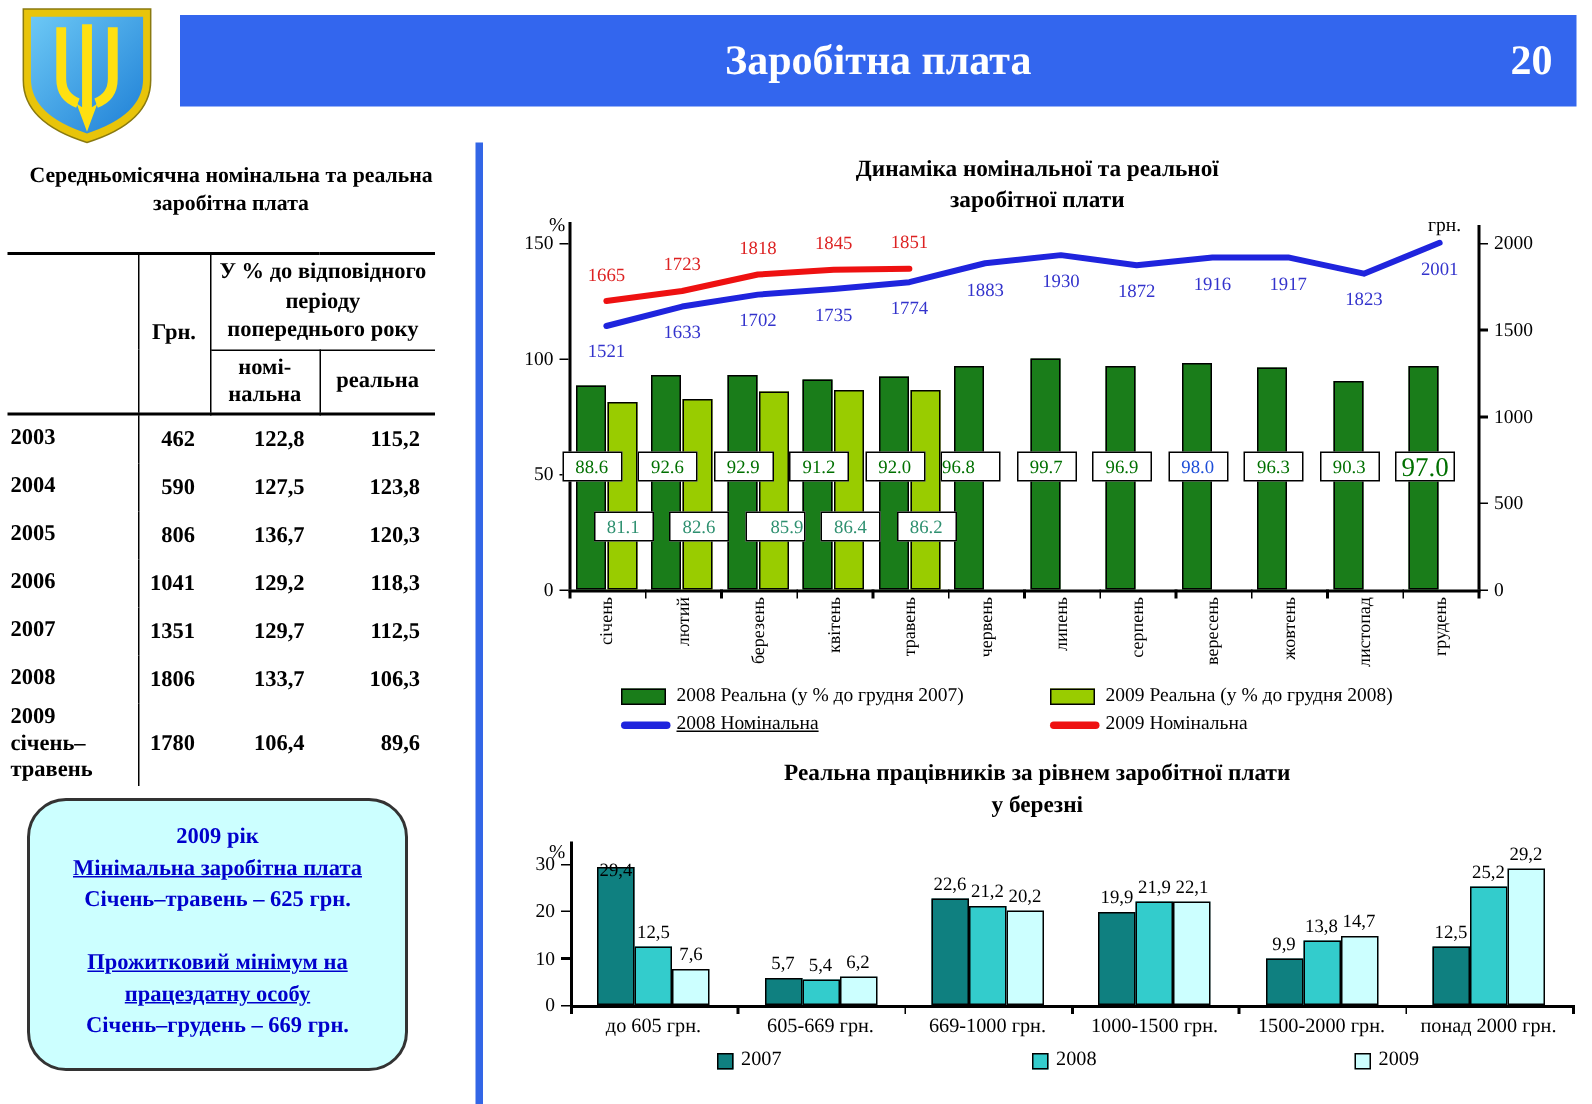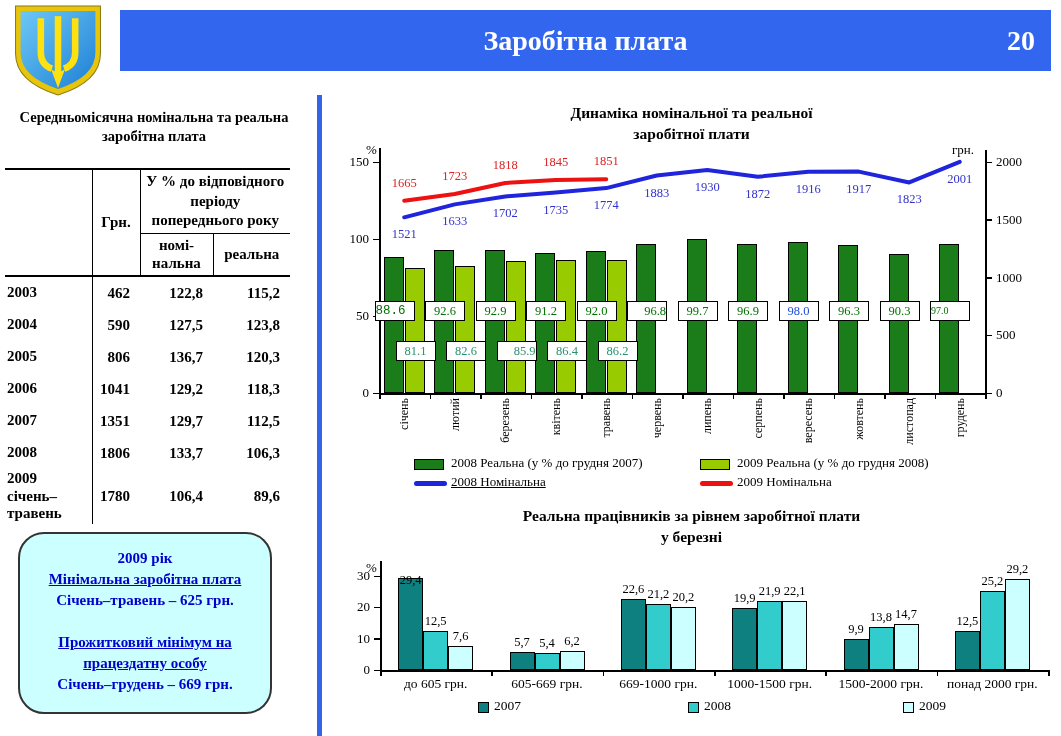--- a/index.html
+++ b/index.html
@@ -202,32 +202,32 @@
     <div style="position: absolute; left: 415px; top: 145.774px; width: 20px; height: 149.226px; background: rgb(26, 125, 26); border: 1px solid rgb(0, 0, 0); box-sizing: border-box;"></div>
     <div style="position: absolute; left: 465.5px; top: 144.08px; width: 20px; height: 150.92px; background: rgb(26, 125, 26); border: 1px solid rgb(0, 0, 0); box-sizing: border-box;"></div>
     <div style="position: absolute; left: 516px; top: 146.698px; width: 20px; height: 148.302px; background: rgb(26, 125, 26); border: 1px solid rgb(0, 0, 0); box-sizing: border-box;"></div>
     <div style="position: absolute; left: 566.5px; top: 155.938px; width: 20px; height: 139.062px; background: rgb(26, 125, 26); border: 1px solid rgb(0, 0, 0); box-sizing: border-box;"></div>
     <div style="position: absolute; left: 617px; top: 145.62px; width: 20px; height: 149.38px; background: rgb(26, 125, 26); border: 1px solid rgb(0, 0, 0); box-sizing: border-box;"></div>
     <div style="position: absolute; left: 82.5px; top: 170.106px; width: 20px; height: 124.894px; background: rgb(153, 204, 0); border: 1px solid rgb(0, 0, 0); box-sizing: border-box;"></div>
     <div style="position: absolute; left: 133px; top: 167.796px; width: 20px; height: 127.204px; background: rgb(153, 204, 0); border: 1px solid rgb(0, 0, 0); box-sizing: border-box;"></div>
     <div style="position: absolute; left: 183.5px; top: 162.714px; width: 20px; height: 132.286px; background: rgb(153, 204, 0); border: 1px solid rgb(0, 0, 0); box-sizing: border-box;"></div>
     <div style="position: absolute; left: 234px; top: 161.944px; width: 20px; height: 133.056px; background: rgb(153, 204, 0); border: 1px solid rgb(0, 0, 0); box-sizing: border-box;"></div>
     <div style="position: absolute; left: 284.5px; top: 162.252px; width: 20px; height: 132.748px; background: rgb(153, 204, 0); border: 1px solid rgb(0, 0, 0); box-sizing: border-box;"></div>
-    <div style="position: absolute; left: 52.5px; top: 203px; width: 38px; height: 18px; line-height: 18px; background: rgb(255, 255, 255); border: 1px solid rgb(0, 0, 0); font-size: 12.5px; color: rgb(0, 112, 0); font-family: Liberation Mono, monospace;">88.6</div>
+    <div style="position: absolute; left: 52.5px; top: 203px; width: 38px; height: 18px; line-height: 18px; background: rgb(255, 255, 255); border: 1px solid rgb(0, 0, 0); text-align: center; font-size: 12.5px; color: rgb(0, 112, 0);">88.6</div>
     <div style="position: absolute; left: 103px; top: 203px; width: 38px; height: 18px; line-height: 18px; background: rgb(255, 255, 255); border: 1px solid rgb(0, 0, 0); text-align: center; font-size: 12.5px; color: rgb(0, 112, 0);">92.6</div>
     <div style="position: absolute; left: 153.5px; top: 203px; width: 38px; height: 18px; line-height: 18px; background: rgb(255, 255, 255); border: 1px solid rgb(0, 0, 0); text-align: center; font-size: 12.5px; color: rgb(0, 112, 0);">92.9</div>
     <div style="position: absolute; left: 204px; top: 203px; width: 38px; height: 18px; line-height: 18px; background: rgb(255, 255, 255); border: 1px solid rgb(0, 0, 0); text-align: center; font-size: 12.5px; color: rgb(0, 112, 0);">91.2</div>
     <div style="position: absolute; left: 254.5px; top: 203px; width: 38px; height: 18px; line-height: 18px; background: rgb(255, 255, 255); border: 1px solid rgb(0, 0, 0); text-align: center; font-size: 12.5px; color: rgb(0, 112, 0);">92.0</div>
-    <div style="position: absolute; left: 305px; top: 203px; width: 38px; height: 18px; line-height: 18px; background: rgb(255, 255, 255); border: 1px solid rgb(0, 0, 0); text-align: right; font-size: 12.5px; color: rgb(0, 112, 0);">96.8</div>
+    <div style="position: absolute; left: 305px; top: 203px; width: 38px; height: 18px; line-height: 18px; background: rgb(255, 255, 255); border: 1px solid rgb(0, 0, 0); text-align: left; font-size: 12.5px; color: rgb(0, 112, 0);">96.8</div>
     <div style="position: absolute; left: 355.5px; top: 203px; width: 38px; height: 18px; line-height: 18px; background: rgb(255, 255, 255); border: 1px solid rgb(0, 0, 0); text-align: center; font-size: 12.5px; color: rgb(0, 112, 0);">99.7</div>
     <div style="position: absolute; left: 406px; top: 203px; width: 38px; height: 18px; line-height: 18px; background: rgb(255, 255, 255); border: 1px solid rgb(0, 0, 0); text-align: center; font-size: 12.5px; color: rgb(0, 112, 0);">96.9</div>
     <div style="position: absolute; left: 456.5px; top: 203px; width: 38px; height: 18px; line-height: 18px; background: rgb(255, 255, 255); border: 1px solid rgb(0, 0, 0); text-align: center; font-size: 12.5px; color: #1d4ed8;">98.0</div>
     <div style="position: absolute; left: 507px; top: 203px; width: 38px; height: 18px; line-height: 18px; background: rgb(255, 255, 255); border: 1px solid rgb(0, 0, 0); text-align: center; font-size: 12.5px; color: rgb(0, 112, 0);">96.3</div>
     <div style="position: absolute; left: 557.5px; top: 203px; width: 38px; height: 18px; line-height: 18px; background: rgb(255, 255, 255); border: 1px solid rgb(0, 0, 0); text-align: center; font-size: 12.5px; color: rgb(0, 112, 0);">90.3</div>
-    <div style="position: absolute; left: 608px; top: 203px; width: 38px; height: 18px; line-height: 18px; background: rgb(255, 255, 255); border: 1px solid rgb(0, 0, 0); font-size: 10px; color: rgb(0, 112, 0);">97.0</div>
+    <div style="position: absolute; left: 608px; top: 203px; width: 38px; height: 18px; line-height: 18px; background: rgb(255, 255, 255); border: 1px solid rgb(0, 0, 0); text-align: center; font-size: 18px; color: rgb(0, 112, 0);">97.0</div>
     <div style="position: absolute; left: 73.5px; top: 243px; width: 38px; height: 18px; line-height: 18px; background: rgb(255, 255, 255); border: 1px solid rgb(0, 0, 0); text-align: center; font-size: 12.5px; color: rgb(46, 144, 112);">81.1</div>
     <div style="position: absolute; left: 124px; top: 243px; width: 38px; height: 18px; line-height: 18px; background: rgb(255, 255, 255); border: 1px solid rgb(0, 0, 0); text-align: center; font-size: 12.5px; color: rgb(46, 144, 112);">82.6</div>
     <div style="position: absolute; left: 174.5px; top: 243px; width: 38px; height: 18px; line-height: 18px; background: rgb(255, 255, 255); border: 1px solid rgb(0, 0, 0); text-align: right; font-size: 12.5px; color: rgb(46, 144, 112);">85.9</div>
     <div style="position: absolute; left: 225px; top: 243px; width: 38px; height: 18px; line-height: 18px; background: rgb(255, 255, 255); border: 1px solid rgb(0, 0, 0); text-align: center; font-size: 12.5px; color: rgb(46, 144, 112);">86.4</div>
     <div style="position: absolute; left: 275.5px; top: 243px; width: 38px; height: 18px; line-height: 18px; background: rgb(255, 255, 255); border: 1px solid rgb(0, 0, 0); text-align: center; font-size: 12.5px; color: rgb(46, 144, 112);">86.2</div>
     <svg width="739" height="402" style="position: absolute; left: 0px; top: 0px; pointer-events: none;">
       <polyline points="82.25,119.3245 132.75,106.3885 183.25,98.41899999999998 233.75,94.60749999999999 284.25,90.10299999999998 334.75,77.5135 385.25,72.08499999999998 435.75,78.78399999999999 486.25,73.702 536.75,73.5865 587.25,84.4435 637.75,63.8845" fill="none" stroke="#1f24dd" stroke-width="4" stroke-linecap="round" stroke-linejoin="round"></polyline>
       <polyline points="82.25,102.6925 132.75,95.99349999999998 183.25,85.02099999999999 233.75,81.9025 284.25,81.20949999999999" fill="none" stroke="#ee1111" stroke-width="4" stroke-linecap="round" stroke-linejoin="round"></polyline>
     </svg>
     <div style="position: absolute; left: 60.25px; top: 129.325px; width: 44px; text-align: center; font-size: 12.5px; color: rgb(51, 51, 204);">1521</div>

